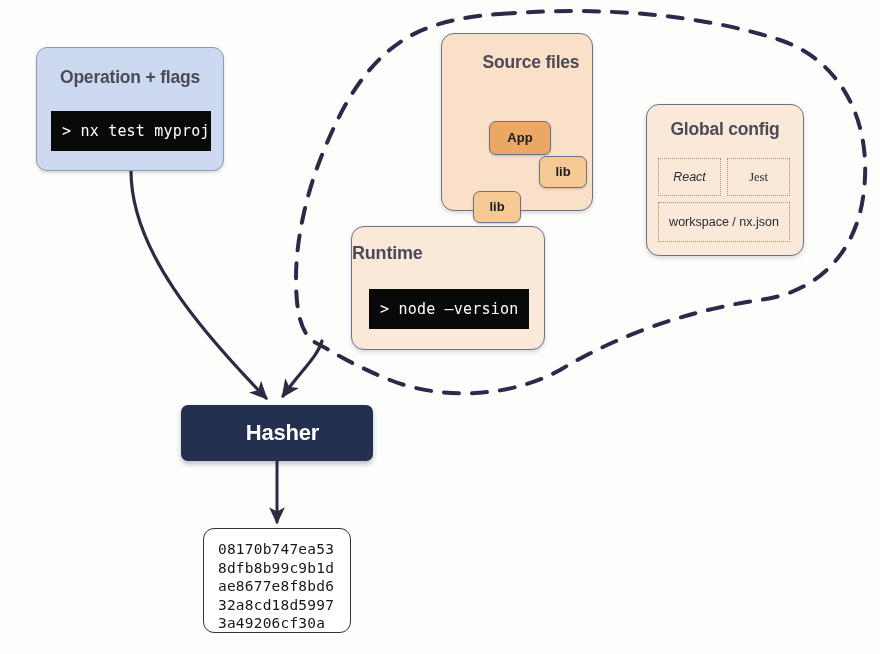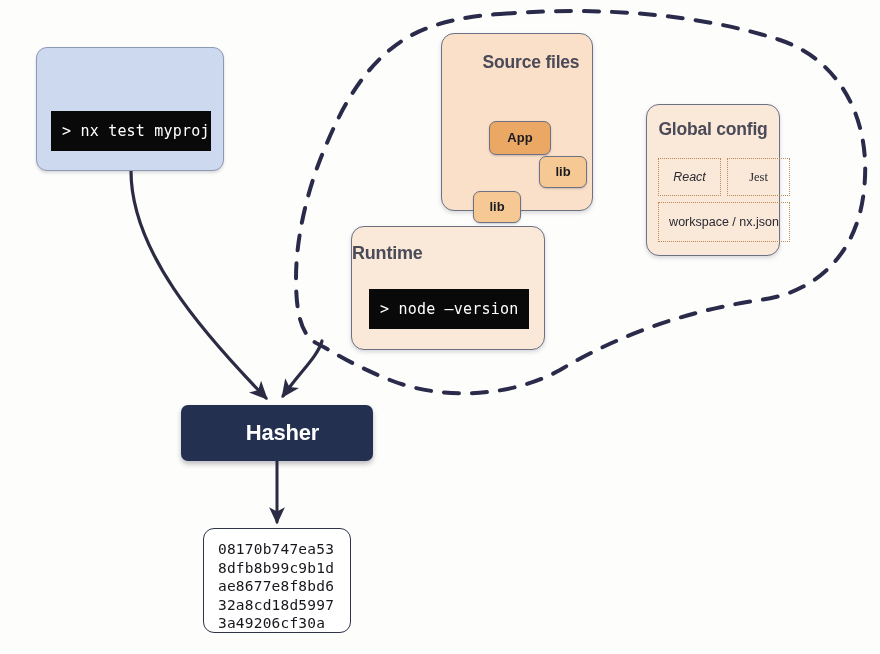--- a/index.html
+++ b/index.html
@@ -121,21 +121,21 @@
     width: 46px;
     height: 30px;
     line-height: 30px;
     background: #f6c893;
   }
 
   
   .cfg-box {
     left: 646px;
     top: 104px;
-    width: 134px;
+    width: 158px;
     height: 152px;
     background: #fae8d8;
     border: 1.5px solid #6c7184;
     border-radius: 13px;
     box-shadow: 0 2px 4px rgba(60,60,80,0.2);
   }
   .cfg-title {
     text-align: center;
     color: #4a4a58;
     font-size: 17.5px;
@@ -277,20 +277,21 @@
     <path d="M 322 341 C 318 356, 300 372, 283 396" fill="none" stroke="#2b2b44" stroke-width="3.2" stroke-linecap="round" marker-end="url(#arrowSolid)"></path>
 
     <path d="M 277 461 L 277 522" fill="none" stroke="#2b2b44" stroke-width="3" stroke-linecap="round" marker-end="url(#arrowSolid)"></path>
 
     <path d="M 503 152 C 513 166, 512 176, 502 186" fill="none" stroke="#43434f" stroke-width="1.8" marker-end="url(#arrowMini)"></path>
 
     <path d="M 549 130 C 565 134, 570 140, 572 150" fill="none" stroke="#43434f" stroke-width="1.8" marker-end="url(#arrowMini)"></path>
   </svg>
 
   <div class="node op-box">
+    <div class="op-title">Operation + flags</div>
     <div class="term op-term">&gt; nx test myproj</div>
   </div>
 
   <div class="node src-box">
     <div class="src-title">Source files</div>
     <div class="mini mini-app">App</div>
     <div class="mini mini-lib1">lib</div>
     <div class="mini mini-lib2">lib</div>
   </div>
 

